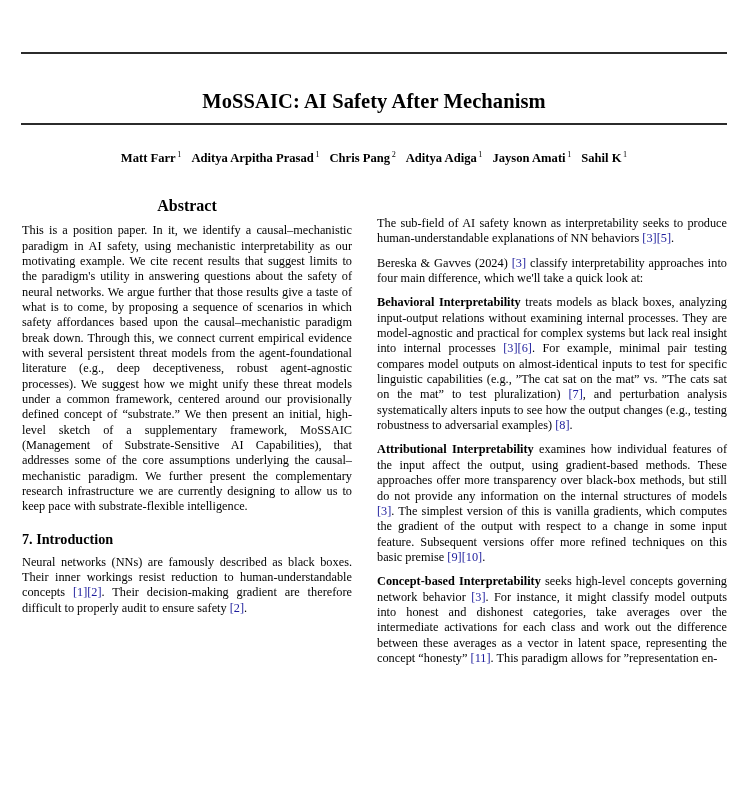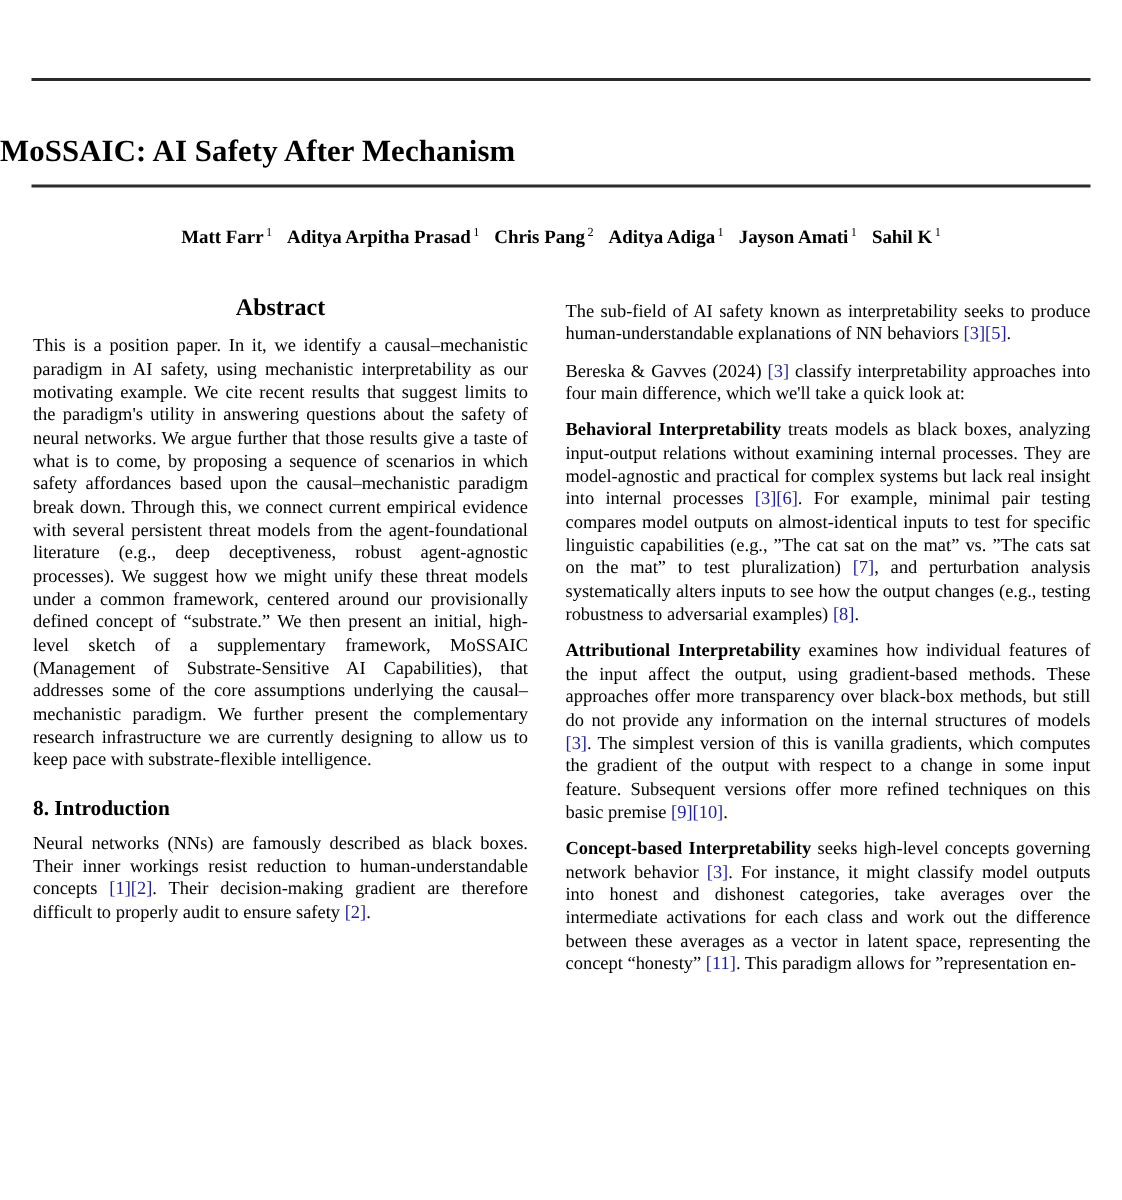--- a/index.html
+++ b/index.html
@@ -33,21 +33,21 @@
   }
   .rule-top    { top: 52px; }
   .rule-bottom { top: 123px; }
 
   
   .title {
     position: absolute;
     top: 76px;
     left: 0;
     width: 748px;
-    text-align: left;
+    text-align: center;
     font-size: 20.5px;
     font-weight: bold;
     letter-spacing: 0.1px;
     line-height: 1.15;
   }
 
   
   .authors {
     position: absolute;
     top: 150px;
@@ -74,21 +74,21 @@
     position: absolute;
     top: 196px;
     width: 330px;
     font-size: 12.3px;
     line-height: 15.35px;
     text-align: justify;
     text-justify: inter-word;
     hyphens: none;
   }
   .col-left  { left: 22px; }
-  .col-right { left: 377px; top: 200px; width: 350px; }
+  .col-right { left: 377px; top: 216px; width: 350px; }
 
   .abstract-head {
     text-align: center;
     font-size: 16px;
     font-weight: bold;
     margin: 0 0 8px 0;
     line-height: 1.2;
   }
 
   .section-head {
@@ -126,21 +126,21 @@
   <div class="authors">
     <span class="author"><span>Matt Farr</span><sup class="aff">1</sup></span><span class="author"><span>Aditya Arpitha Prasad</span><sup class="aff">1</sup></span><span class="author"><span>Chris Pang</span><sup class="aff">2</sup></span><span class="author"><span>Aditya Adiga</span><sup class="aff">1</sup></span><span class="author"><span>Jayson Amati</span><sup class="aff">1</sup></span><span class="author"><span>Sahil K</span><sup class="aff">1</sup></span>
   </div>
 
   <div class="col col-left">
 
     <div class="abstract-head">Abstract</div>
 
     <p class="para">This is a position paper. In it, we identify a causal–mechanistic paradigm in AI safety, using mechanistic interpretability as our motivating example. We cite recent results that suggest limits to the paradigm's utility in answering questions about the safety of neural networks. We argue further that those results give a taste of what is to come, by proposing a sequence of scenarios in which safety affordances based upon the causal–mechanistic paradigm break down. Through this, we connect current empirical evidence with several persistent threat models from the agent-foundational literature (e.g., deep deceptiveness, robust agent-agnostic processes). We suggest how we might unify these threat models under a common framework, centered around our provisionally defined concept of “substrate.” We then present an initial, high-level sketch of a supplementary framework, MoSSAIC (Management of Substrate-Sensitive AI Capabilities), that addresses some of the core assumptions underlying the causal–mechanistic paradigm. We further present the complementary research infrastructure we are currently designing to allow us to keep pace with substrate-flexible intelligence.</p>
 
-    <div class="section-head">8. Introduction</div>
+    <div class="section-head">7. Introduction</div>
 
     <p class="para"><span>Neural networks (NNs) are famously described as black boxes. Their inner workings resist reduction to human-understandable concepts </span><span class="cite">[1]</span><span class="cite">[2]</span><span>. Their decision-making gradient are therefore difficult to properly audit to ensure safety </span><span class="cite">[2]</span><span>.</span></p>
 
   </div>
 
   <div class="col col-right">
 
     <p class="para"><span>The sub-field of AI safety known as interpretability seeks to produce human-understandable explanations of NN behaviors </span><span class="cite">[3]</span><span class="cite">[5]</span><span>.</span></p>
 
     <p class="para"><span>Bereska &amp; Gavves (2024) </span><span class="cite">[3]</span><span> classify interpretability approaches into four main difference, which we'll take a quick look at:</span></p>

